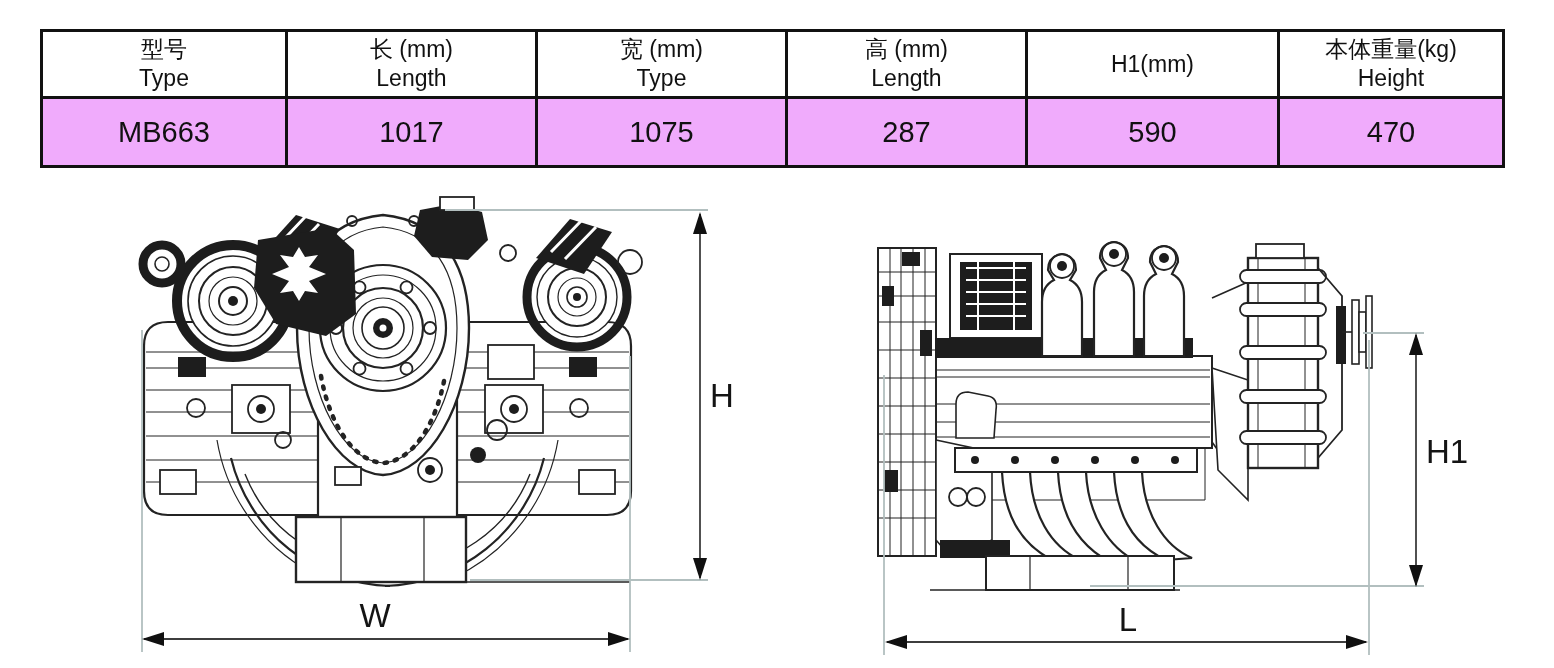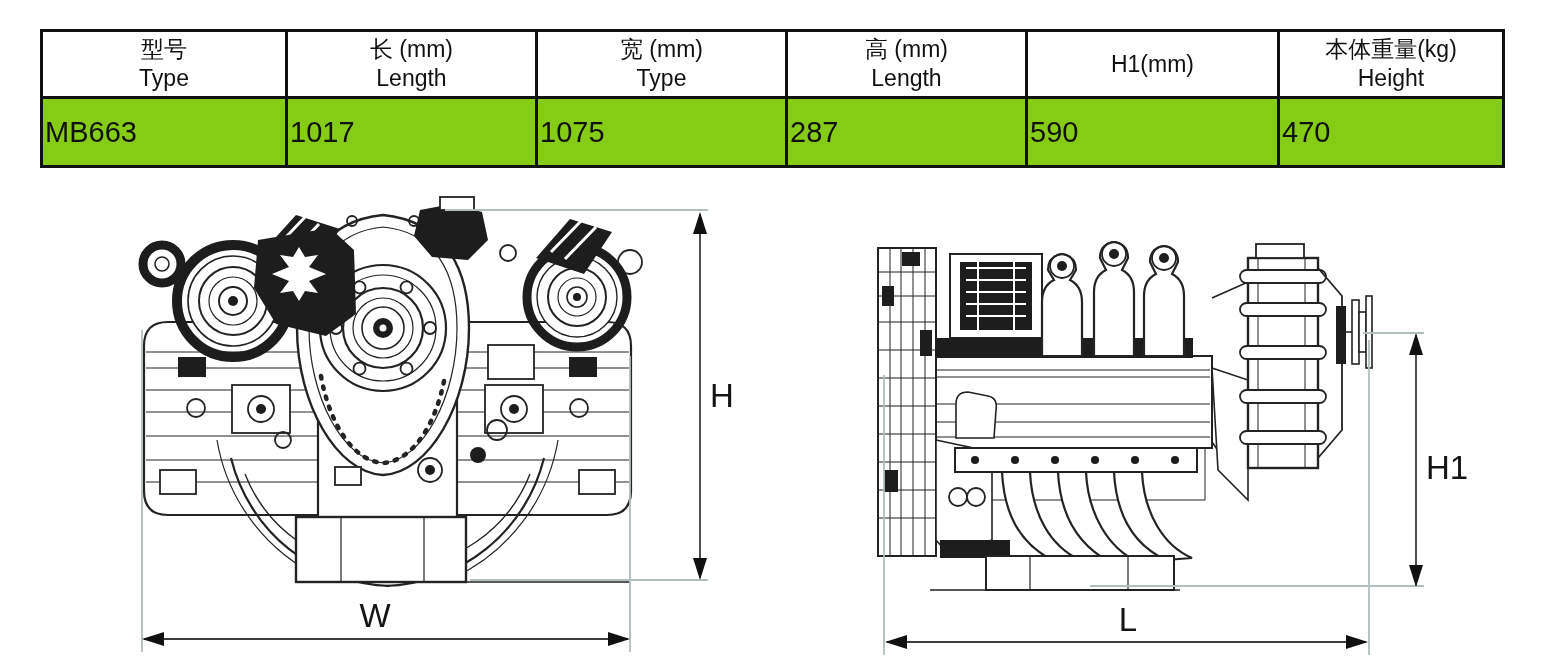--- a/index.html
+++ b/index.html
@@ -1,22 +1,22 @@
 <!DOCTYPE html>
 <html><head>
 <meta charset="utf-8">
 <style>
   html,body{margin:0;padding:0;background:#fff;}
   .page{position:relative;width:1554px;height:668px;background:#fff;overflow:hidden;
         font-family:"Liberation Sans","DejaVu Sans",sans-serif;color:#111;}
   .spec-table{position:absolute;left:40px;top:29px;width:1462px;border-collapse:collapse;
-              table-layout:fixed;}
+              table-layout:fixed;text-align:center;}
   .spec-table th,.spec-table td{border:3px solid #111;vertical-align:middle;padding:2px;}
   .spec-table th{height:60px;font-weight:normal;font-size:23px;line-height:1.25;background:#ffffff;}
-  .spec-table td{height:62px;font-size:29px;background:#84cc16;}
+  .spec-table td{height:62px;font-size:29px;background:#f0abfc;}
   .zh,.en{display:block;}
   .drawings{position:absolute;left:0;top:0;width:1554px;height:668px;}
   .dim-label{position:absolute;transform:translate(-50%,-50%);font-size:33px;color:#141414;
              white-space:nowrap;}
 </style>
 </head>
 <body>
 
 <div class="page">
 
@@ -254,16 +254,16 @@
         <polygon points="1416,333 1409,355 1423,355"></polygon>
         <polygon points="1416,587 1409,565 1423,565"></polygon>
         <polygon points="885,642 907,635 907,649"></polygon>
         <polygon points="1368,642 1346,635 1346,649"></polygon>
       </g>
     </g>
   </svg>
 
   <div class="dim-label" style="left:722px;top:396px;">H</div>
   <div class="dim-label" style="left:375px;top:616px;">W</div>
-  <div class="dim-label" style="left:1447px;top:468px;">H1</div>
+  <div class="dim-label" style="left:1447px;top:452px;">H1</div>
   <div class="dim-label" style="left:1128px;top:620px;">L</div>
 
 </div>
 
 </body></html>

